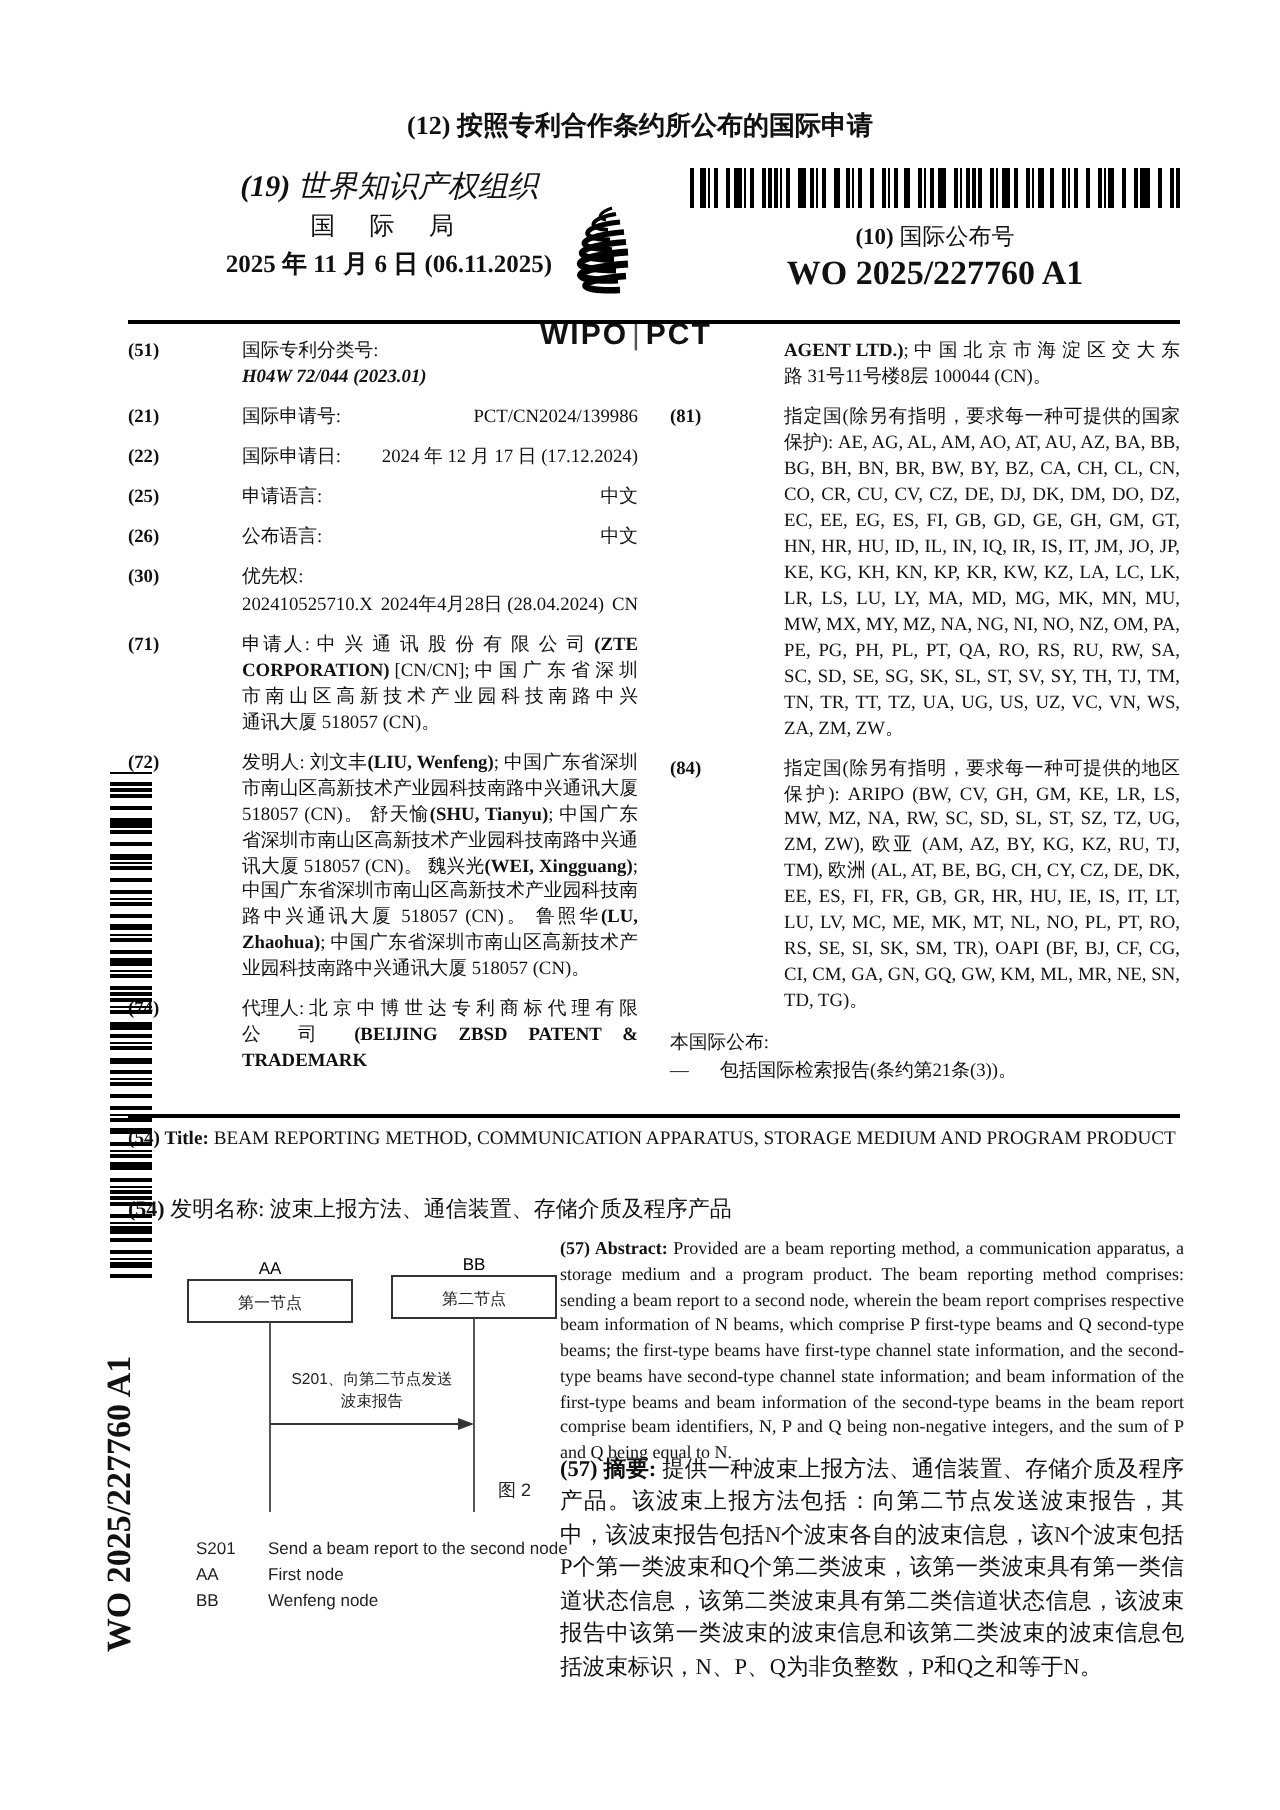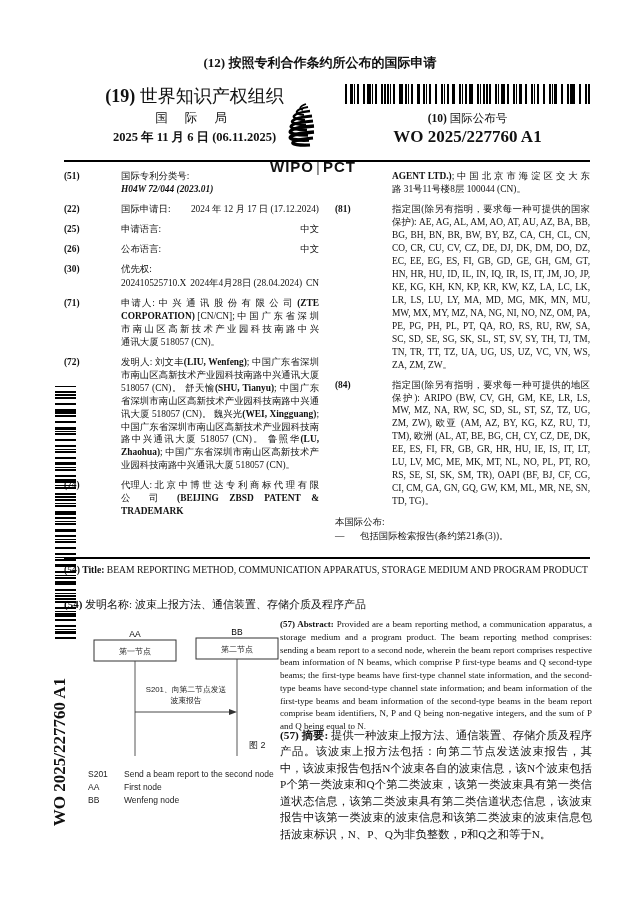--- a/index.html
+++ b/index.html
@@ -10,21 +10,21 @@
     color:#111;
     font-family:"Liberation Serif", serif;
     overflow:hidden;
   }
   .b { font-weight:bold; }
   .abs { position:absolute; }
 
   
   .line12 { top:54px; left:0; width:640px; text-align:center; font-size:13px; font-weight:bold; }
   .hdr-left { top:84px; left:92px; width:205px; text-align:center; }
-  .hdr-left .org { font-size:18px; }
+  .hdr-left .org { font-size:15px;font-style:italic; }
   .hdr-left .bureau { font-size:12.5px; letter-spacing:7px; margin-top:2px; }
   .hdr-left .pubdate-label { font-size:12.5px; margin-top:7px; }
   .hdr-left .pubdate-value { font-size:12.5px; font-weight:bold; margin-top:2px; }
   .code { font-weight:bold; }
 
   .logo-wrap { top:102px; left:270px; width:100px; text-align:left; }
   .logo-word { font-family:"Liberation Sans", sans-serif; font-weight:bold; font-size:15px; letter-spacing:1px; margin-top:2px; }
   .logo-word .sep { font-weight:normal; color:#555; padding:0 2px; }
 
   .hdr-right { top:84px; left:345px; width:245px; text-align:center; }
@@ -54,21 +54,21 @@
 
   
   .title-en { top:564px; left:64px; width:526px; font-size:9.6px; line-height:1.35; text-align:justify; }
   .title-zh { top:597px; left:64px; width:526px; font-size:11px; }
   .abs-en { top:618px; left:280px; width:312px; font-size:9px; line-height:1.42; text-align:justify; }
   .abs-zh { top:727px; left:280px; width:312px; font-size:11.3px; line-height:1.46; text-align:justify; }
 
   
   .fig { top:628px; left:86px; width:200px; }
   .fig svg { display:block; }
-  .legend { top:768px; left:88px; width:235px; font-family:"Liberation Sans", sans-serif; font-size:8.5px; line-height:1.55; color:#222; }
+  .legend { top:768px; left:98px; width:235px; font-family:"Liberation Sans", sans-serif; font-size:8.5px; line-height:1.55; color:#222; }
   .legend .row { display:grid; grid-template-columns:36px 1fr; }
 
   
   .barcode-v {
     top:386px; left:55px; width:21px; height:253px;
     background-image:
       repeating-linear-gradient(0deg,#000 0 2px,transparent 2px 6px),
       repeating-linear-gradient(0deg,#000 0 1px,transparent 1px 9px),
       repeating-linear-gradient(0deg,transparent 0 5px,#000 5px 7px,transparent 7px 17px);
   }
@@ -115,20 +115,27 @@
 
 <div class="abs biblio">
   <div class="col">
 
     <div class="entry">
       <span class="code">(51)</span>
       <span class="body"><span>国际专利分类号:</span><br>
         <span class="ipc-val">H04W 72/044 (2023.01)</span></span>
     </div>
 
+    <div class="entry">
+      <span class="code">(21)</span>
+      <span class="body kv">
+          <span>国际申请号:</span>
+          <span>PCT/CN2024/139986</span>
+        </span>
+    </div>
 
     <div class="entry">
       <span class="code">(22)</span>
       <span class="body kv">
           <span>国际申请日:</span>
           <span>2024 年 12 月 17 日 (17.12.2024)</span>
         </span>
     </div>
 
     <div class="entry">

